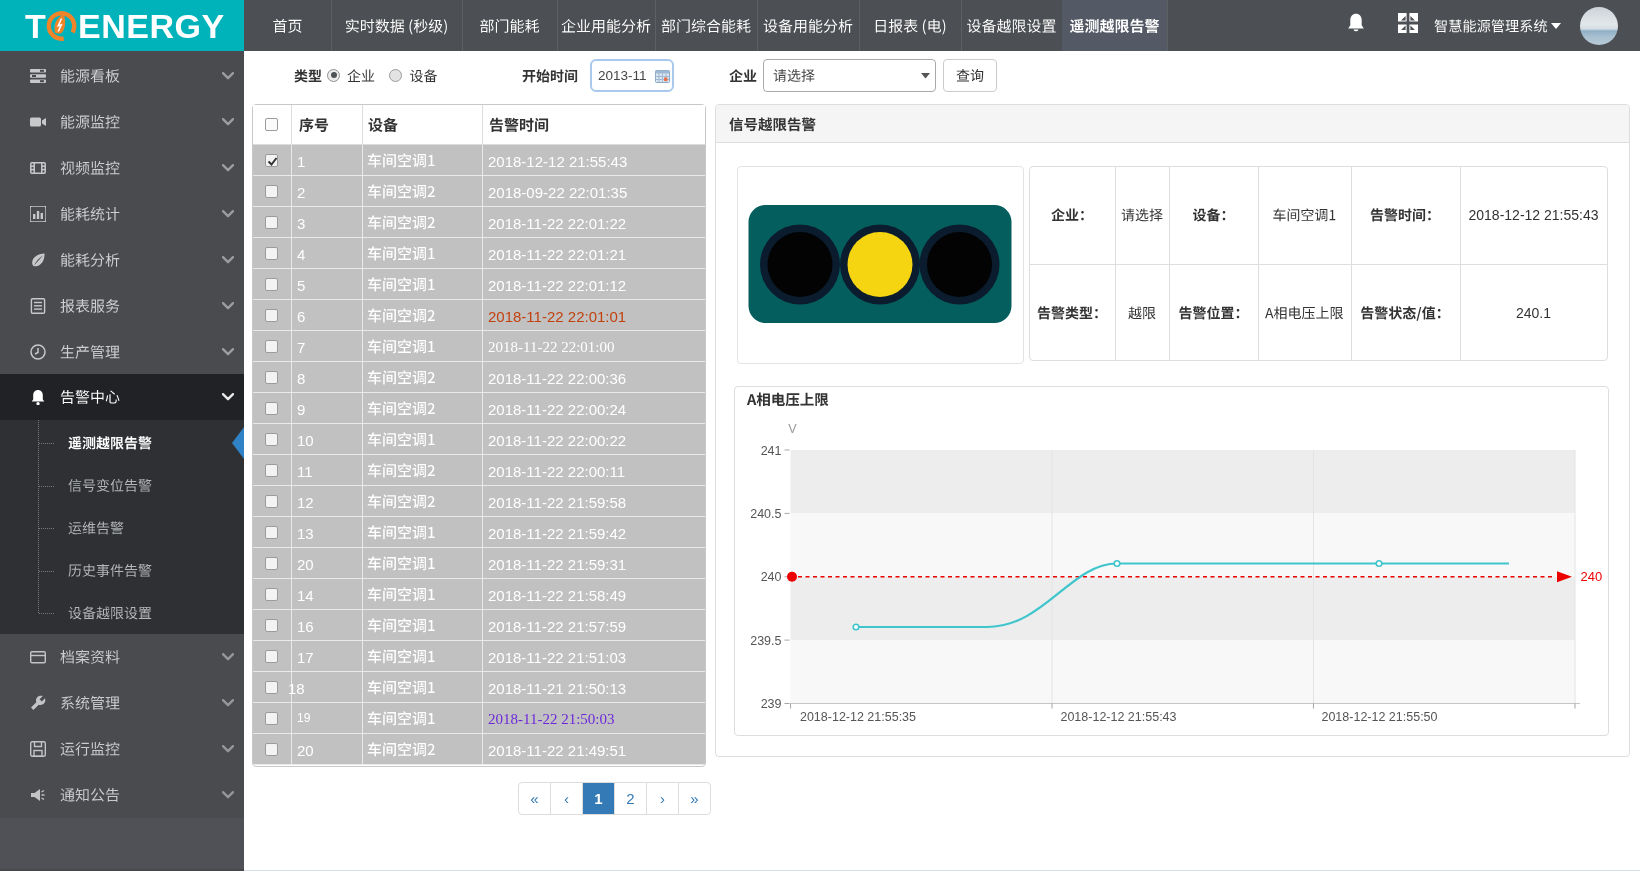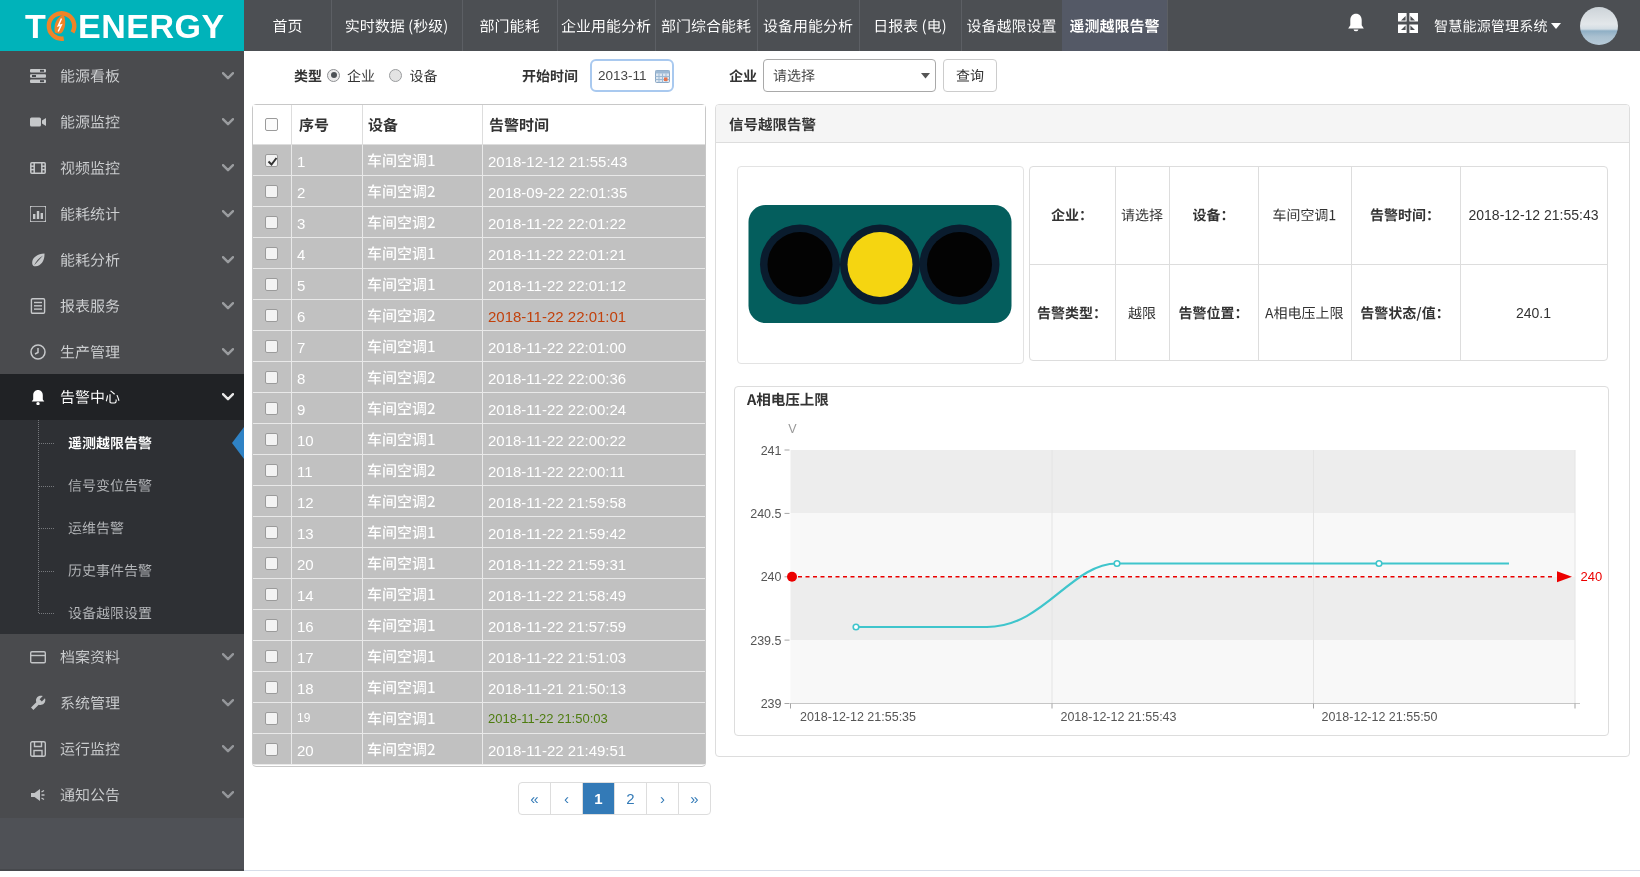--- a/index.html
+++ b/index.html
@@ -245,21 +245,21 @@
 <div style="position:absolute;left:482px;top:300px;width:1px;height:31px;background:#e9e9e9"></div>
 <div style="position:absolute;left:265px;top:309px;width:13px;height:13px;border:1px solid #9b9b9b;border-radius:2px;background:#f3f3f3"></div>
 <div style="position:absolute;left:297px;top:308px;font-size:15px;color:#fff;font-family:'Liberation Sans',sans-serif">6</div>
 <div style="position:absolute;left:488px;top:308px;font-size:15px;color:#c2410c;font-family:'Liberation Sans',sans-serif">2018-11-22 22:01:01</div>
 <div style="position:absolute;left:253px;top:331px;width:452px;height:31px;background:#c1c1c1;border-bottom:1px solid #e9e9e9"></div>
 <div style="position:absolute;left:291px;top:331px;width:1px;height:31px;background:#e9e9e9"></div>
 <div style="position:absolute;left:362px;top:331px;width:1px;height:31px;background:#e9e9e9"></div>
 <div style="position:absolute;left:482px;top:331px;width:1px;height:31px;background:#e9e9e9"></div>
 <div style="position:absolute;left:265px;top:340px;width:13px;height:13px;border:1px solid #9b9b9b;border-radius:2px;background:#f3f3f3"></div>
 <div style="position:absolute;left:297px;top:339px;font-size:15px;color:#fff;font-family:'Liberation Sans',sans-serif">7</div>
-<div style="position:absolute;left:488px;top:339px;font-size:15px;color:#fff;font-family:Liberation Sans, sans-serif">2018-11-22 22:01:00</div>
+<div style="position:absolute;left:488px;top:339px;font-size:15px;color:#fff;font-family:Liberation Serif, serif">2018-11-22 22:01:00</div>
 <div style="position:absolute;left:253px;top:362px;width:452px;height:31px;background:#c1c1c1;border-bottom:1px solid #e9e9e9"></div>
 <div style="position:absolute;left:291px;top:362px;width:1px;height:31px;background:#e9e9e9"></div>
 <div style="position:absolute;left:362px;top:362px;width:1px;height:31px;background:#e9e9e9"></div>
 <div style="position:absolute;left:482px;top:362px;width:1px;height:31px;background:#e9e9e9"></div>
 <div style="position:absolute;left:265px;top:371px;width:13px;height:13px;border:1px solid #9b9b9b;border-radius:2px;background:#f3f3f3"></div>
 <div style="position:absolute;left:297px;top:370px;font-size:15px;color:#fff;font-family:'Liberation Sans',sans-serif">8</div>
 <div style="position:absolute;left:488px;top:370px;font-size:15px;color:#fff;font-family:'Liberation Sans',sans-serif">2018-11-22 22:00:36</div>
 <div style="position:absolute;left:253px;top:393px;width:452px;height:31px;background:#c1c1c1;border-bottom:1px solid #e9e9e9"></div>
 <div style="position:absolute;left:291px;top:393px;width:1px;height:31px;background:#e9e9e9"></div>
 <div style="position:absolute;left:362px;top:393px;width:1px;height:31px;background:#e9e9e9"></div>
@@ -321,29 +321,29 @@
 <div style="position:absolute;left:362px;top:641px;width:1px;height:31px;background:#e9e9e9"></div>
 <div style="position:absolute;left:482px;top:641px;width:1px;height:31px;background:#e9e9e9"></div>
 <div style="position:absolute;left:265px;top:650px;width:13px;height:13px;border:1px solid #9b9b9b;border-radius:2px;background:#f3f3f3"></div>
 <div style="position:absolute;left:297px;top:649px;font-size:15px;color:#fff;font-family:'Liberation Sans',sans-serif">17</div>
 <div style="position:absolute;left:488px;top:649px;font-size:15px;color:#fff;font-family:'Liberation Sans',sans-serif">2018-11-22 21:51:03</div>
 <div style="position:absolute;left:253px;top:672px;width:452px;height:31px;background:#c1c1c1;border-bottom:1px solid #e9e9e9"></div>
 <div style="position:absolute;left:291px;top:672px;width:1px;height:31px;background:#e9e9e9"></div>
 <div style="position:absolute;left:362px;top:672px;width:1px;height:31px;background:#e9e9e9"></div>
 <div style="position:absolute;left:482px;top:672px;width:1px;height:31px;background:#e9e9e9"></div>
 <div style="position:absolute;left:265px;top:681px;width:13px;height:13px;border:1px solid #9b9b9b;border-radius:2px;background:#f3f3f3"></div>
-<div style="position:absolute;left:297px;top:680px;font-size:15px;color:#fff;font-family:'Liberation Sans',sans-serif">18</div>
+<div style="position:absolute;left:288px;top:680px;font-size:15px;color:#fff;font-family:'Liberation Sans',sans-serif">18</div>
 <div style="position:absolute;left:488px;top:680px;font-size:15px;color:#fff;font-family:'Liberation Sans',sans-serif">2018-11-21 21:50:13</div>
 <div style="position:absolute;left:253px;top:703px;width:452px;height:31px;background:#c1c1c1;border-bottom:1px solid #e9e9e9"></div>
 <div style="position:absolute;left:291px;top:703px;width:1px;height:31px;background:#e9e9e9"></div>
 <div style="position:absolute;left:362px;top:703px;width:1px;height:31px;background:#e9e9e9"></div>
 <div style="position:absolute;left:482px;top:703px;width:1px;height:31px;background:#e9e9e9"></div>
 <div style="position:absolute;left:265px;top:712px;width:13px;height:13px;border:1px solid #9b9b9b;border-radius:2px;background:#f3f3f3"></div>
 <div style="position:absolute;left:297px;top:711px;font-size:12px;color:#fff;font-family:'Liberation Sans',sans-serif">19</div>
-<div style="position:absolute;left:488px;top:711px;font-size:13px;color:#4d7c0f;font-family:Liberation Sans, sans-serif">2018-11-22 21:50:03</div>
+<div style="position:absolute;left:488px;top:711px;font-size:15px;color:#6d28d9;font-family:Liberation Serif, serif">2018-11-22 21:50:03</div>
 <div style="position:absolute;left:253px;top:734px;width:452px;height:31px;background:#c1c1c1;border-bottom:1px solid #e9e9e9"></div>
 <div style="position:absolute;left:291px;top:734px;width:1px;height:31px;background:#e9e9e9"></div>
 <div style="position:absolute;left:362px;top:734px;width:1px;height:31px;background:#e9e9e9"></div>
 <div style="position:absolute;left:482px;top:734px;width:1px;height:31px;background:#e9e9e9"></div>
 <div style="position:absolute;left:265px;top:743px;width:13px;height:13px;border:1px solid #9b9b9b;border-radius:2px;background:#f3f3f3"></div>
 <div style="position:absolute;left:297px;top:742px;font-size:15px;color:#fff;font-family:'Liberation Sans',sans-serif">20</div>
 <div style="position:absolute;left:488px;top:742px;font-size:15px;color:#fff;font-family:'Liberation Sans',sans-serif">2018-11-22 21:49:51</div>
 <div style="position:absolute;left:518.0px;top:781.5px;width:33px;height:33px;border:1px solid #ddd;background:#fff;color:#337ab7;font-size:15px;font-weight:normal;font-family:'Liberation Sans',sans-serif;text-align:center;line-height:31px;border-radius:4px 0 0 4px">«</div>
 <div style="position:absolute;left:550.0px;top:781.5px;width:33px;height:33px;border:1px solid #ddd;background:#fff;color:#337ab7;font-size:15px;font-weight:normal;font-family:'Liberation Sans',sans-serif;text-align:center;line-height:31px">‹</div>
 <div style="position:absolute;left:582.0px;top:781.5px;width:33px;height:33px;border:1px solid #ddd;background:#337ab7;color:#fff;font-size:15px;font-weight:bold;font-family:'Liberation Sans',sans-serif;text-align:center;line-height:31px">1</div>

